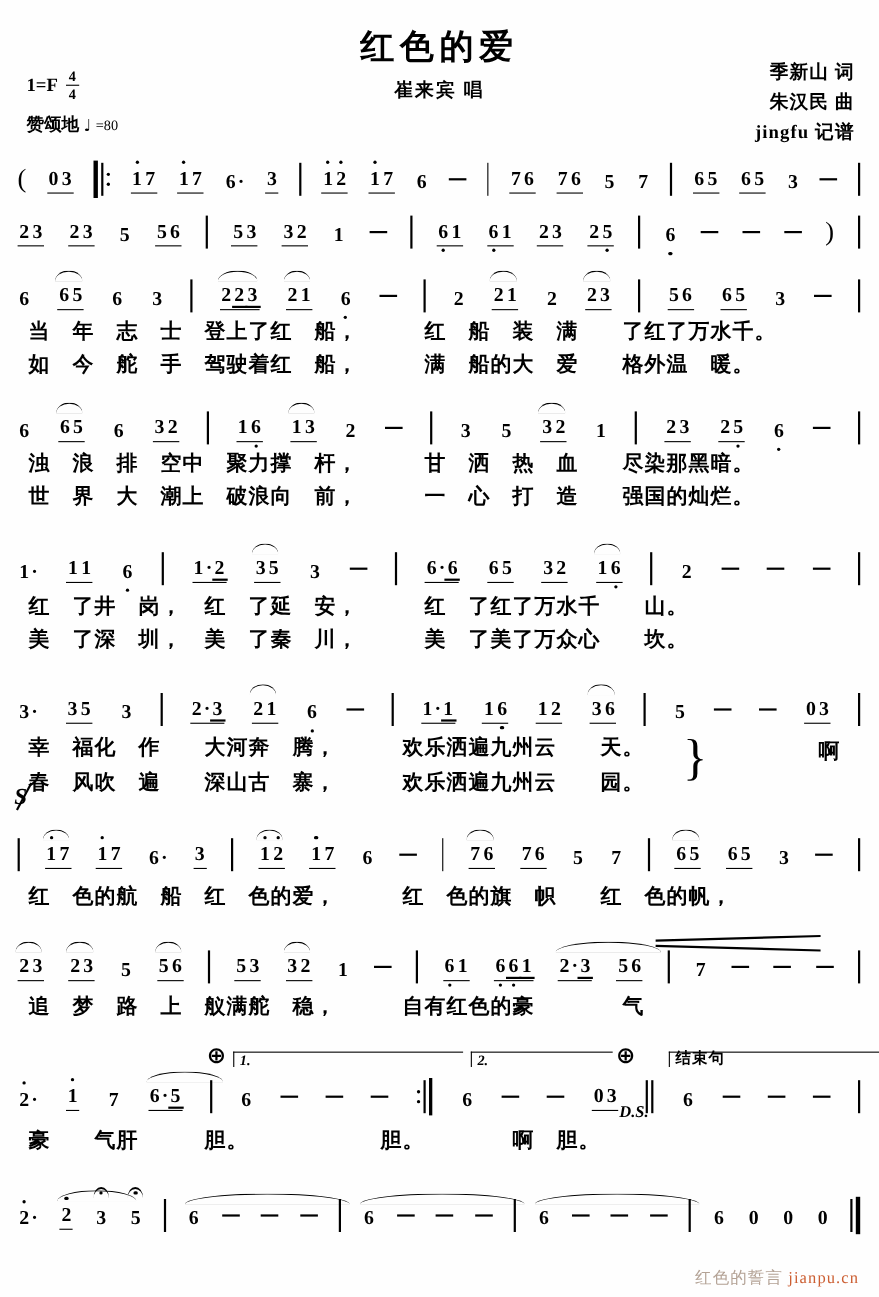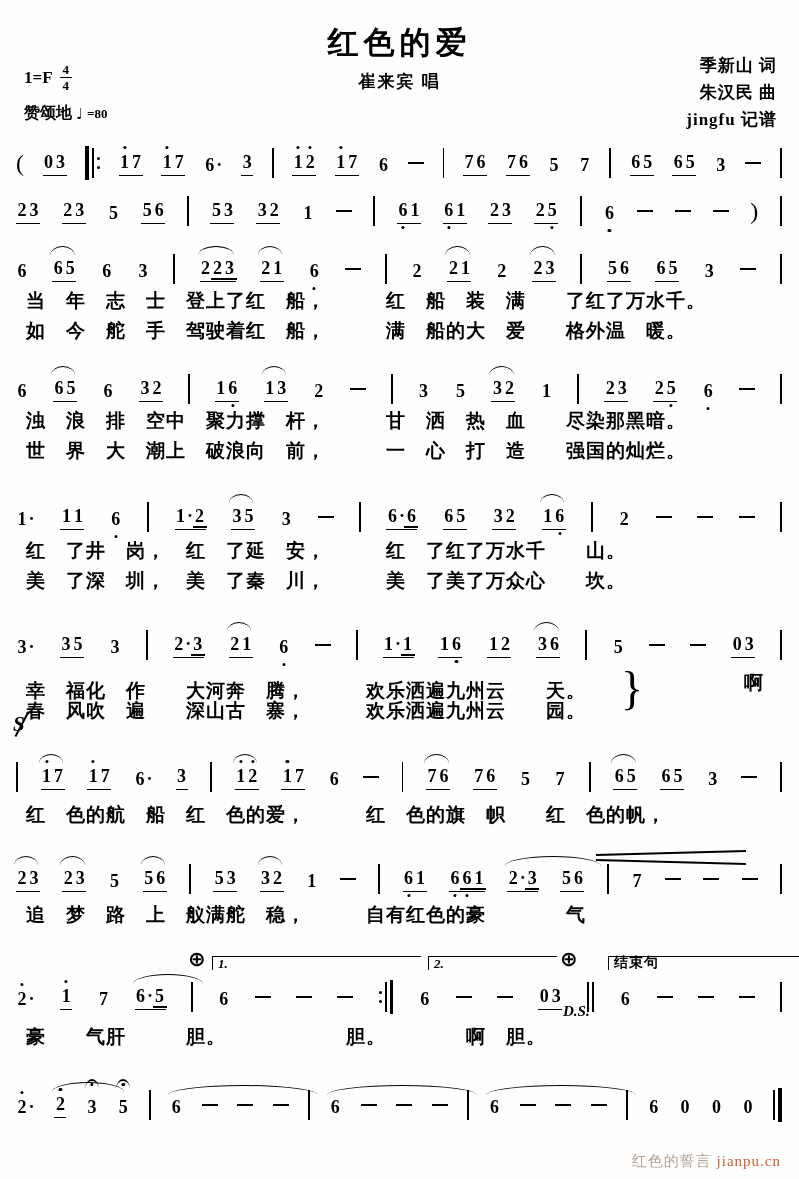--- a/index.html
+++ b/index.html
@@ -9,21 +9,21 @@
   .title{position:absolute;top:22px;left:0;width:100%;text-align:center;
          font-size:31px;font-weight:700;letter-spacing:5px;}
   .singer{position:absolute;top:70px;left:0;width:100%;text-align:center;
           font-size:17px;font-weight:700;letter-spacing:2px;}
   .keysig{position:absolute;top:62px;left:24px;font-size:17px;font-weight:700;display:flex;align-items:center;}
   .frac{display:inline-flex;flex-direction:column;align-items:center;font-size:13px;line-height:1;margin-left:7px;}
   .frac b{padding:1px 3px;}
   .frac b:first-child{border-bottom:1.4px solid #000;}
   .mood{position:absolute;top:103px;left:24px;font-size:16px;font-weight:700;display:flex;align-items:center;gap:4px;}
   .tempoN{font-family:"DejaVu Sans",sans-serif;font-size:15px;}
-  .tempoV{font-size:13px;font-weight:700;}
+  .tempoV{font-size:13px;font-weight:400;}
   .credits{position:absolute;top:52px;right:22px;text-align:right;font-size:17px;font-weight:700;line-height:27px;letter-spacing:1px;}
   
   .mrow{position:absolute;left:16px;width:766px;display:flex;justify-content:space-between;
         align-items:flex-end;height:30px;}
   .grp{display:inline-flex;align-items:flex-end;position:relative;margin-bottom:2px;}
   .grp.u1{border-bottom:1.8px solid #000;padding-bottom:2px;}
   .cell{position:relative;font-size:18px;font-weight:700;line-height:22px;padding:0 1.5px;
         font-family:"Liberation Serif",serif;}
   .cell.hi::before{content:"";position:absolute;top:-5px;left:50%;transform:translateX(-50%);
         width:3.2px;height:3.2px;border-radius:50%;background:#000;}
@@ -504,21 +504,21 @@
         <span class="dash"></span>
         <span class="dash"></span>
         <span class="grp u1">
           <span class="cell">0</span>
           <span class="cell">3</span>
         </span>
         <span class="barwrap">
           <span class="bl"></span>
         </span>
       </div>
-      <div class="lrow" style="top: 666px; margin-top: 12px;">幸　福化　作　　大河奔　腾，　　　欢乐洒遍九州云　　天。</div>
+      <div class="lrow" style="top: 666px;">幸　福化　作　　大河奔　腾，　　　欢乐洒遍九州云　　天。</div>
       <div class="lrow" style="top: 698px;">春　风吹　遍　　深山古　寨，　　　欢乐洒遍九州云　　园。</div>
       <div class="mrow" style="top: 762px;">
         <span class="barwrap">
           <span class="bl"></span>
         </span>
         <span class="grp u1">
           <span class="cell hi">1</span>
           <span class="cell">7</span>
           <span class="arc"></span>
         </span>

